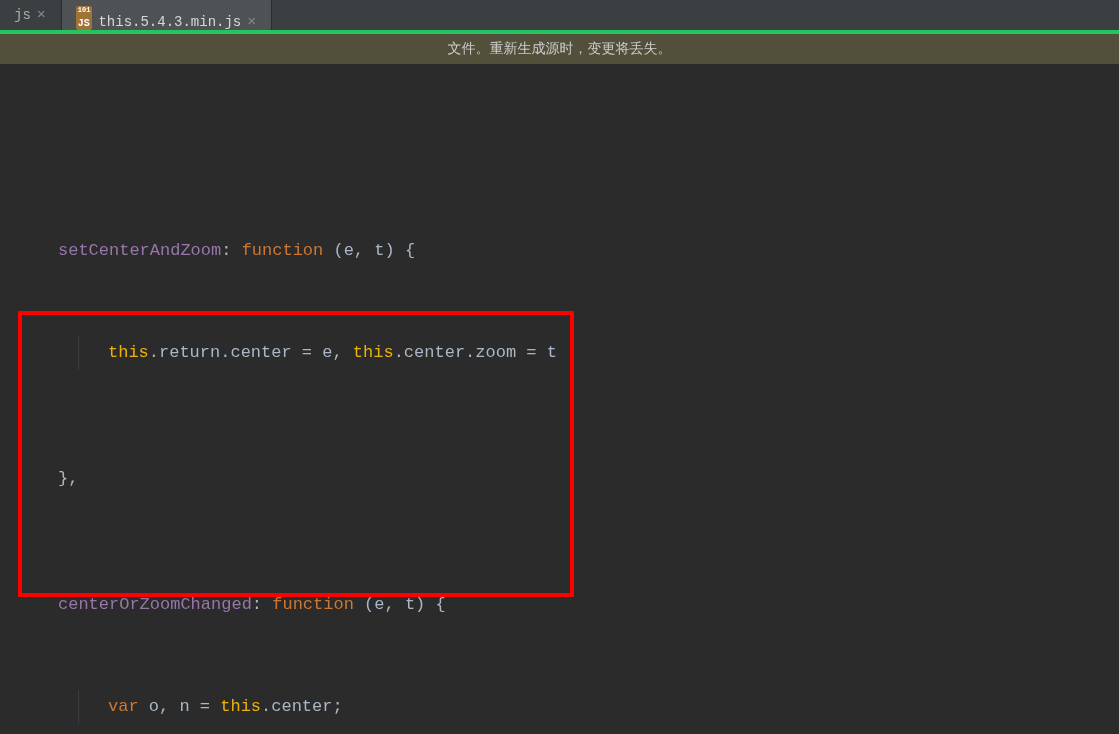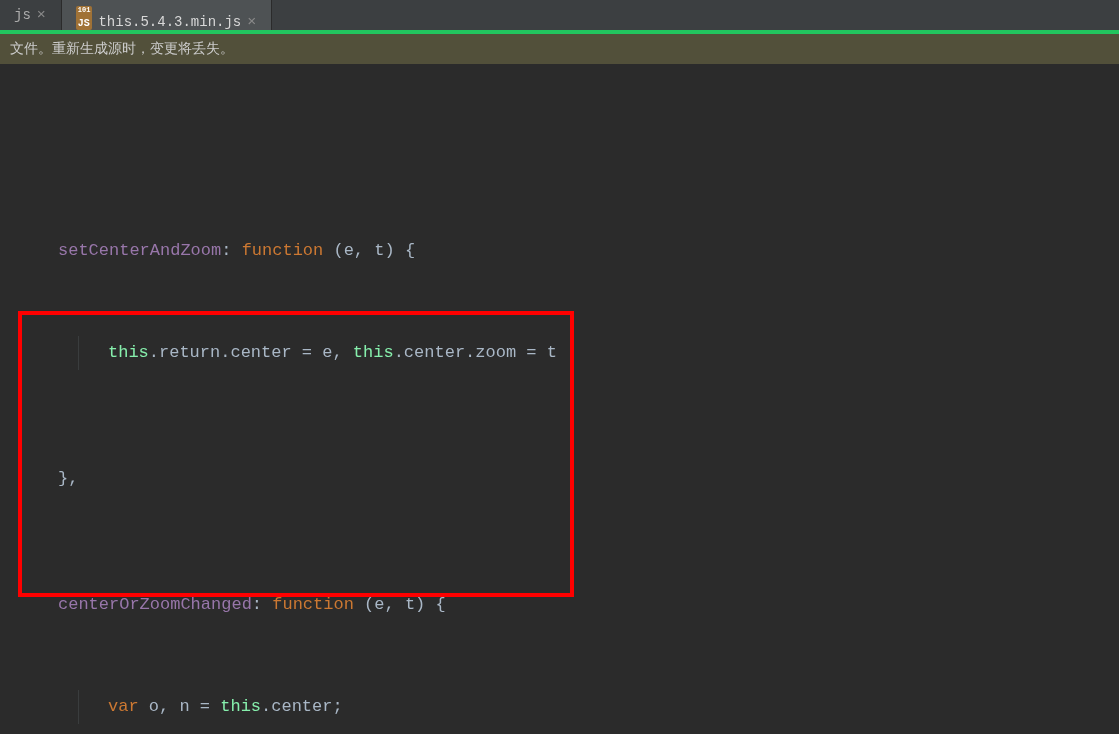--- a/index.html
+++ b/index.html
@@ -3,31 +3,31 @@
 <meta charset="utf-8">
 <style>
   * { margin:0; padding:0; box-sizing:border-box; }
   html,body { width:1119px; height:734px; background:#2b2b2b; font-family:"Consolas","Courier New",monospace; overflow:hidden; }
   .tabbar { height:34px; background:#3c3f41; display:flex; align-items:stretch; border-bottom:4px solid #22c55e; }
   .tab { display:flex; align-items:center; gap:6px; padding:0 14px; color:#adadad; font-size:14px; border-right:1px solid #2b2b2b; background:#3c3f41; cursor:pointer; }
   .tab.active { background:#4e5254; color:#d8d8d8;align-items:flex-end; }
   .tab .close { width:10px; color:#8a8a8a; font-size:15px; line-height:1; }
   .file-icon { font-size:10px; font-weight:bold; background:#a07236; color:#fff; padding:1px 2px; border-radius:2px; line-height:1; }
   .file-icon sup { font-size:7px; }
-  .banner { background:#52503a; color:#cccccc; font-size:14px; padding:6px 10px; display:flex; align-items:center; }
+  .banner { background:#52503a; color:#cccccc; font-size:14px; padding:6px 10px; display:flex; align-items:center;justify-content:center; }
   .editor { padding:10px 0 0 0; color:#a9b7c6; font-size:17px; line-height:34px; white-space:pre; position:relative; }
   .codeline { padding-left:20px; position:relative; }
   .indent1 { padding-left:58px;margin-top:24px; }
   .indent2 { padding-left:108px; }
   .guide2::before { content:""; position:absolute; left:78px; top:0; bottom:0; border-left:1px solid #3a3d3e; }
   .kw { color:#cc7832; }
   .prop { color:#9876aa; }
   .num { color:#6897bb; }
   .punct { color:#a9b7c6; }
-  .this { color:#86efac; }
+  .this { color:#eab308; }
   .highlight-box { position:absolute; border:4px solid #ff0000; pointer-events:none; }
 </style>
 </head>
 <body>
 
 <div class="tabbar">
   <div class="tab">
     <span>js</span>
     <span class="close">×</span>
   </div>

